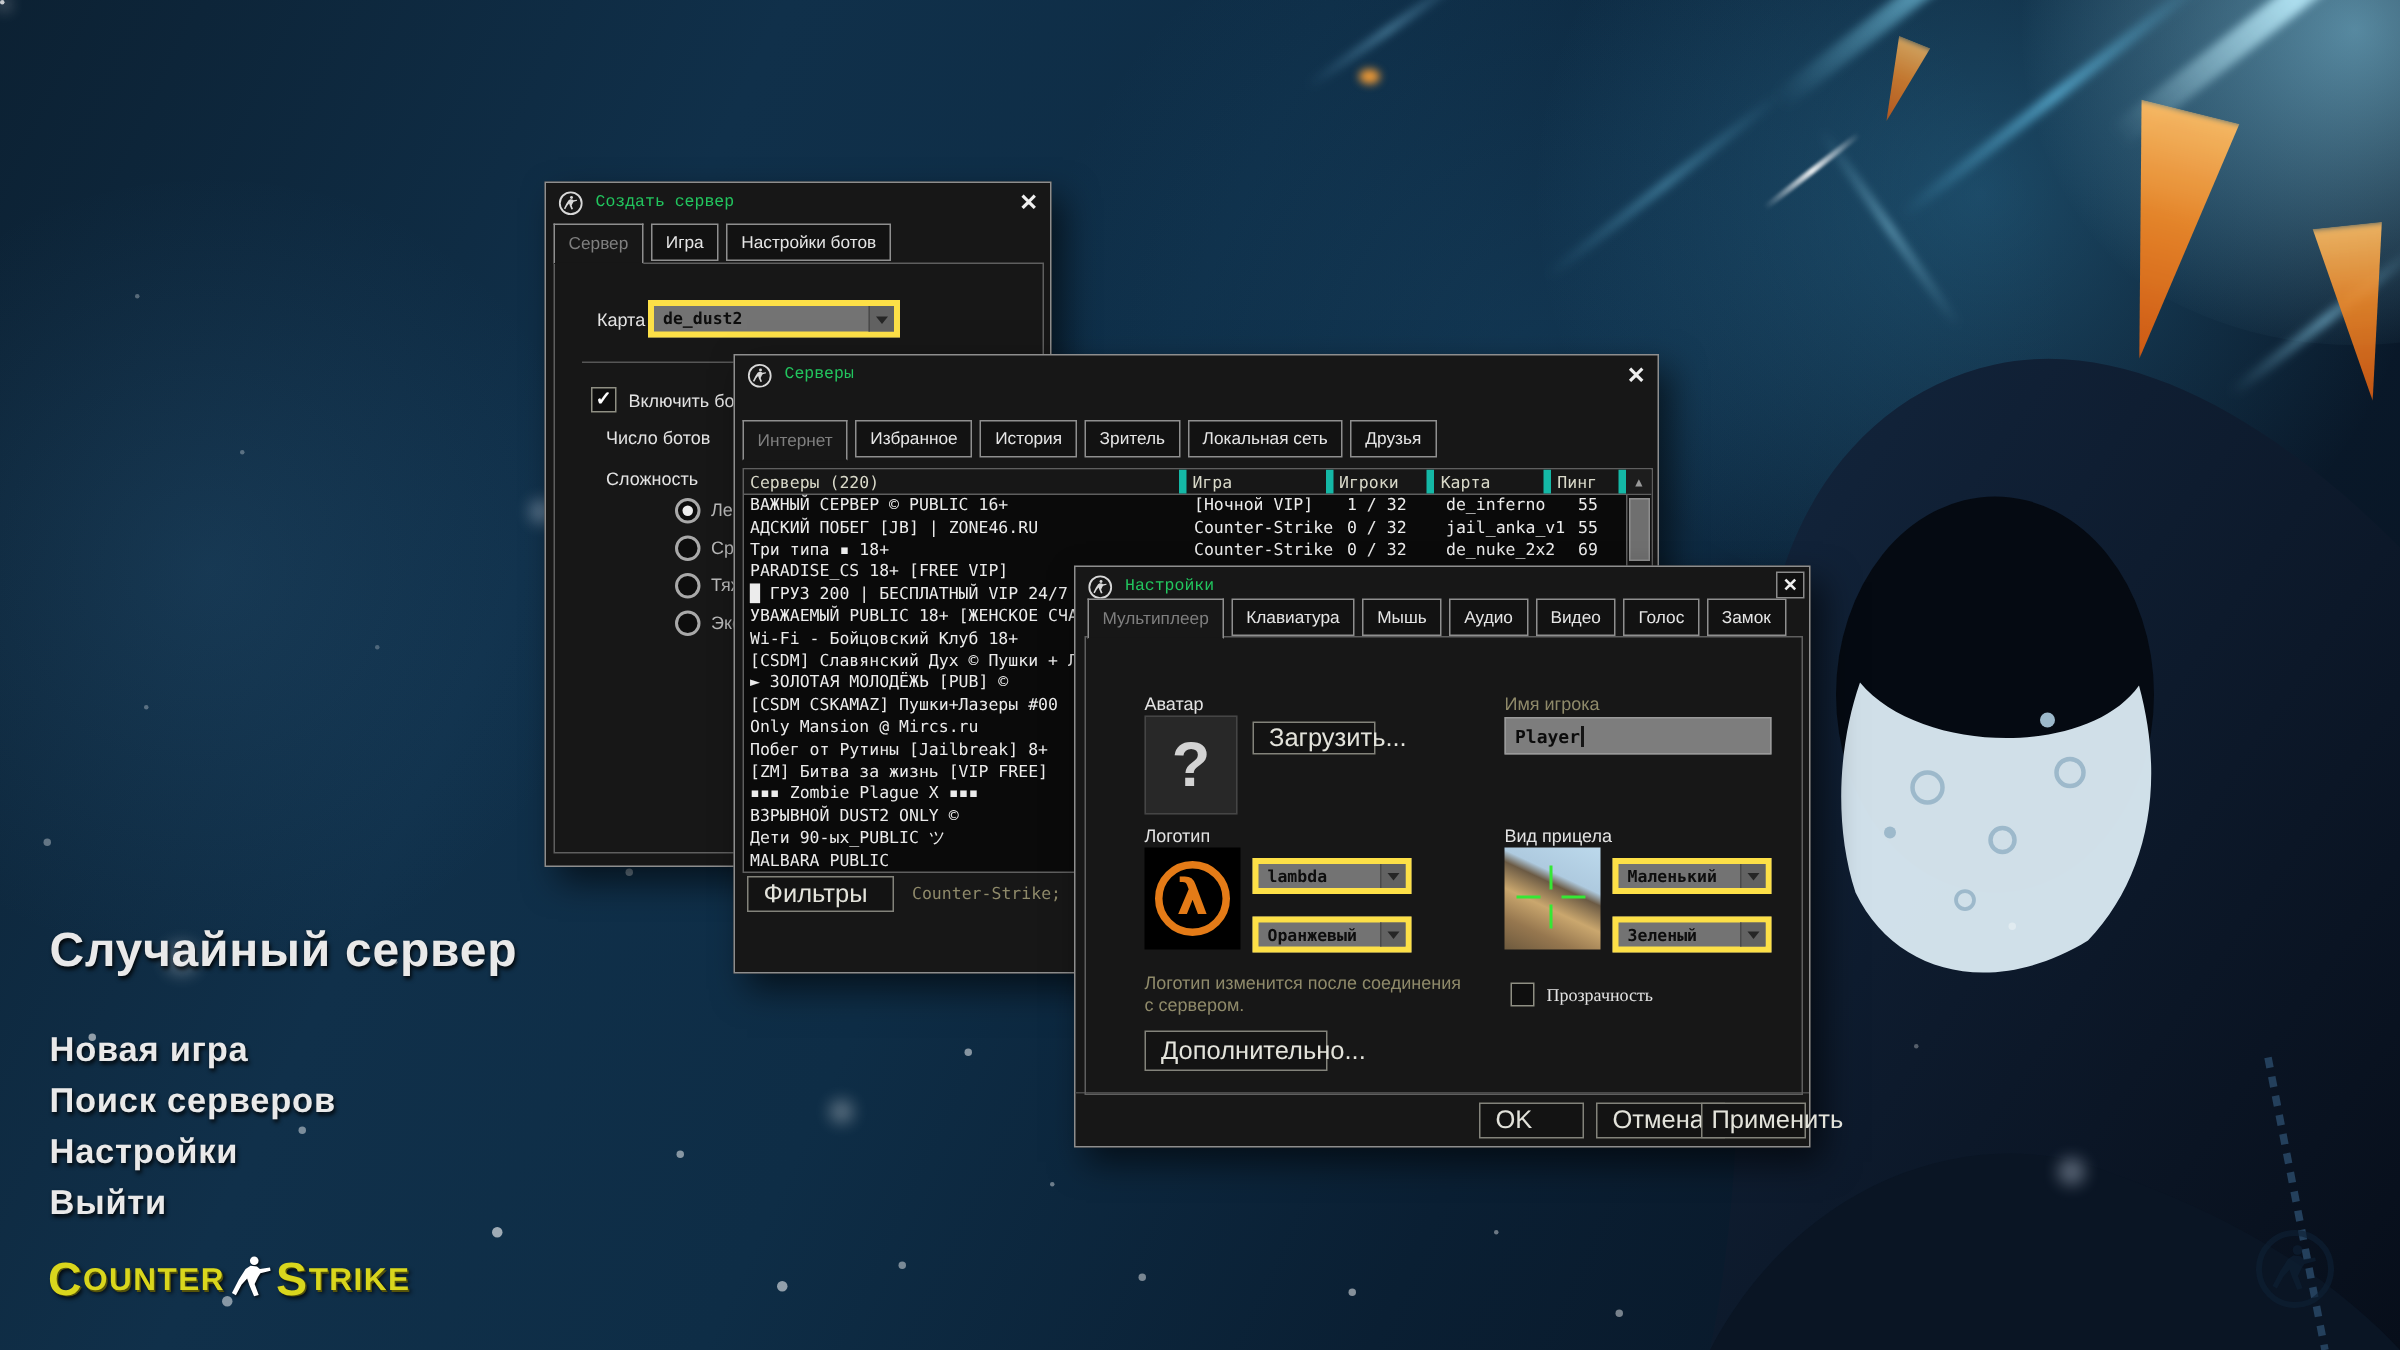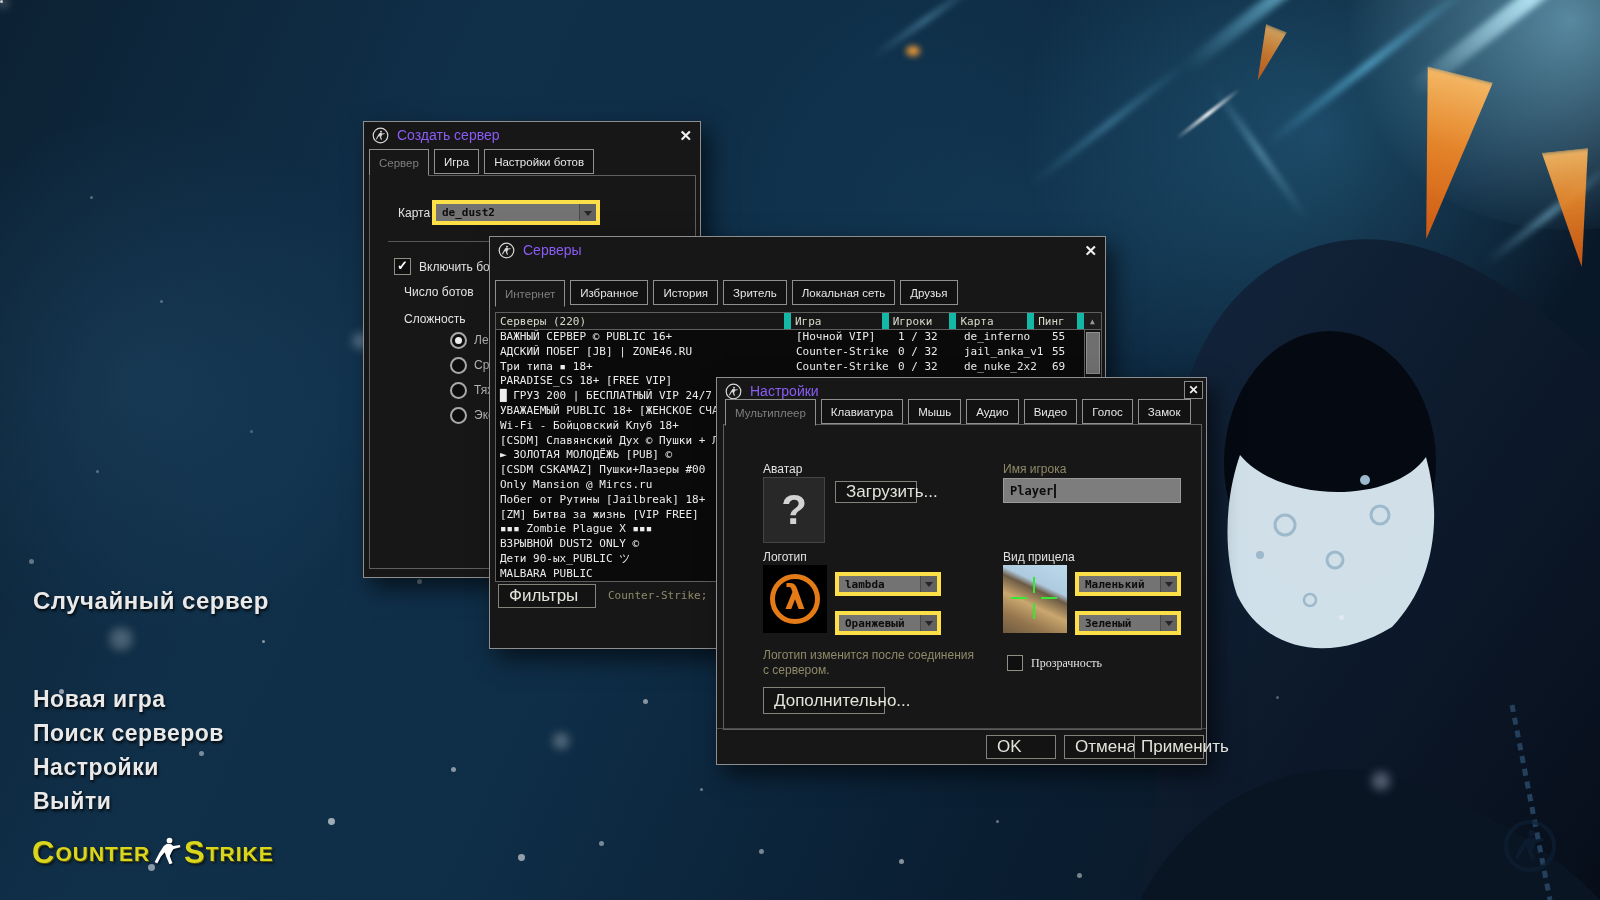--- a/index.html
+++ b/index.html
@@ -54,21 +54,21 @@
     color:#d9d61d;font-weight:bold;letter-spacing:1px;
     text-shadow:1px 1px 0 #55530a,2px 2px 3px rgba(0,0,0,.85);}
   .cslogo .big{font-size:31px;line-height:27px;}
   .cslogo .small{font-size:21px;line-height:25px;}
   .logo-man{width:30px;height:34px;margin:0 1px -2px 3px;color:#ffffff;filter:drop-shadow(1px 1px 1px rgba(0,0,0,.8));}
   
   .win{position:absolute;background:#171717;border:1px solid #8e8e8e;box-sizing:border-box;
        box-shadow:8px 10px 22px rgba(0,0,0,.6);color:#e2e2e2;}
   .win *{box-sizing:border-box;}
   .tbar{position:absolute;left:0;top:0;right:0;height:26px;display:flex;align-items:center;padding:0 8px;gap:8px;}
-  .tbar .title{font-size:14px;color:#8b5cf6;}
+  .tbar .title{font-size:11px;color:#22c55e;font-family:Liberation Mono, monospace;}
   .csicon{width:17px;height:17px;color:#d8d8d8;flex:0 0 auto;}
   .close{margin-left:auto;font-weight:bold;color:#f0f0f0;font-size:15px;line-height:15px;cursor:pointer;}
   .close.boxed{margin:0;position:absolute;right:3px;top:3px;width:19px;height:18px;border:1px solid #8a8a8a;
     background:#101010;display:flex;align-items:center;justify-content:center;font-size:12px;}
   .tabs{position:absolute;display:flex;gap:5px;z-index:3;}
   .tab{border:1px solid #8f8f8f;background:#121212;color:#e6e6e6;font-size:11.5px;height:25px;
     display:flex;align-items:center;padding:0 9px;white-space:nowrap;cursor:pointer;}
   .tab.active{background:#171717;color:#7f7f7f;border-bottom-color:#171717;height:27px;}
   .gbox{position:absolute;border:1px solid #5f5f5f;z-index:1;}
   .lbl{position:absolute;font-size:12px;color:#e3e3e3;white-space:nowrap;}
@@ -81,21 +81,21 @@
     display:flex;align-items:center;padding:0 10px;cursor:pointer;white-space:nowrap;}
   .cb{position:absolute;width:17px;height:17px;background:#0f0f0f;border:1px solid #8f8f83;
     display:flex;align-items:center;justify-content:center;cursor:pointer;}
   .cb span{color:#ffffff;font-size:13px;font-weight:bold;margin-top:-2px;}
   .rad{position:absolute;width:17px;height:17px;border-radius:50%;background:#0d0d0d;border:2px solid #a9a9a9;cursor:pointer;}
   .rad.sel::after{content:"";position:absolute;inset:3px;border-radius:50%;background:#ededed;}
   .sep{position:absolute;border-top:1px solid #565656;}
   
   .slist{position:absolute;border:1px solid #5f5f5f;background:#0a0a0a;overflow:hidden;}
   .shead{display:flex;height:17px;background:#171717;border-bottom:1px solid #5f5f5f;}
-  .shead .hc{border-right:7px solid #14b8a6;font:11px "DejaVu Sans Mono",monospace;color:#d9d9c9;
+  .shead .hc{border-right:5px solid #14b8a6;font:11px "DejaVu Sans Mono",monospace;color:#d9d9c9;
     padding:2px 4px;white-space:nowrap;overflow:hidden;cursor:pointer;}
   .shead .hc.sort{display:flex;align-items:center;justify-content:center;padding:0;background:#1d1d1d;color:#9a9a9a;font-size:8px;border-right:none;}
   .srows{position:relative;}
   .srow{position:relative;height:14.8px;cursor:pointer;}
   .srow span{position:absolute;top:0;font:11px "DejaVu Sans Mono",monospace;color:#ececec;
     line-height:14.8px;white-space:nowrap;}
   .c-name{left:4px;} .c-game{left:300px;} .c-players{left:402px;} .c-map{left:468px;} .c-ping{left:556px;}
   .sbar{position:absolute;right:0;top:17px;bottom:0;width:17px;background:#121212;border-left:1px solid #5f5f5f;}
   .sthumb{position:absolute;left:1px;right:1px;top:2px;height:42px;background:#6f6f6f;border:1px solid #8f8f8f;cursor:grab;}
   .mono{font-family:"DejaVu Sans Mono",monospace;}
@@ -171,21 +171,21 @@
       <circle cx="230" cy="375" r="6" fill="none" stroke="#9db9cb" stroke-width="2.5"></circle>
       <circle cx="285" cy="255" r="5" fill="#9db9cb"></circle>
       <circle cx="180" cy="330" r="4" fill="#9db9cb"></circle>
       <path d="M60 675 C120 560 240 520 330 558 C420 590 480 632 520 675 Z" fill="#0a1524"></path>
       <path d="M432 480 L470 675" stroke="#24405c" stroke-width="5" stroke-dasharray="7 6" fill="none"></path>
     </svg>
     <div class="bokehA"></div>
     <div class="bokehB"></div>
   </div>
 
-  <div class="menu-item" style="top:587px;font-size:24px;">Случайный сервер</div>
+  <div class="menu-item" style="top:615px;font-size:32px;">Случайный сервер</div>
   <div class="menu-item" style="top:686px;">Новая игра</div>
   <div class="menu-item" style="top:720px;">Поиск серверов</div>
   <div class="menu-item" style="top:754px;">Настройки</div>
   <div class="menu-item" style="top:788px;">Выйти</div>
 
   <div class="cslogo">
     <span class="big">C</span>
       <span class="small">OUNTER</span>
     <svg class="logo-man" viewBox="0 0 24 24">
         <use href="#soldier-g"></use>
@@ -303,21 +303,21 @@
         <div class="srow">
             <span class="c-name">► ЗОЛОТАЯ МОЛОДЁЖЬ [PUB] ©</span>
           </div>
         <div class="srow">
             <span class="c-name">[CSDM CSKAMAZ] Пушки+Лазеры #00</span>
           </div>
         <div class="srow">
             <span class="c-name">Only Mansion @ Mircs.ru</span>
           </div>
         <div class="srow">
-            <span class="c-name">Побег от Рутины [Jailbreak] 18+</span>
+            <span class="c-name">Побег от Рутины [Jailbreak] 8+</span>
           </div>
         <div class="srow">
             <span class="c-name">[ZM] Битва за жизнь [VIP FREE]</span>
           </div>
         <div class="srow">
             <span class="c-name">▪▪▪ Zombie Plague X ▪▪▪</span>
           </div>
         <div class="srow">
             <span class="c-name">ВЗРЫВНОЙ DUST2 ONLY ©</span>
           </div>

